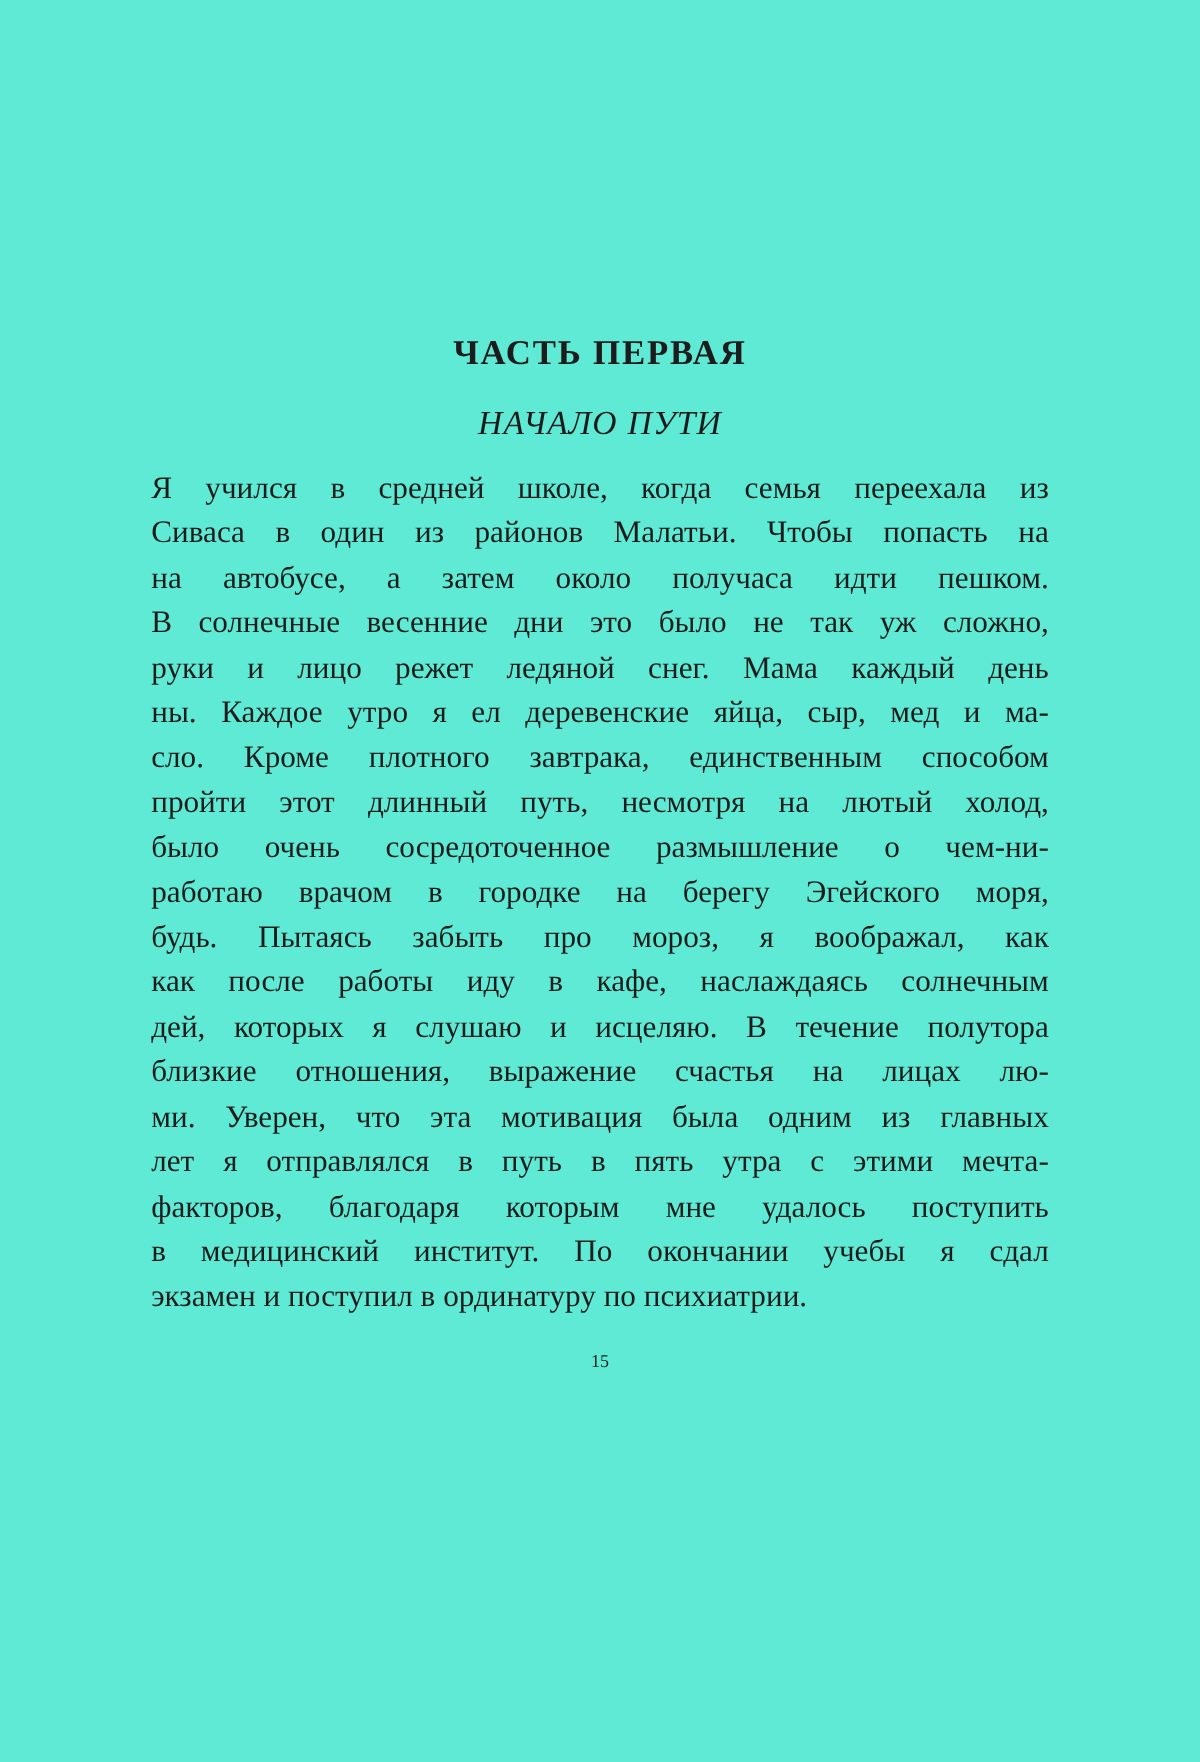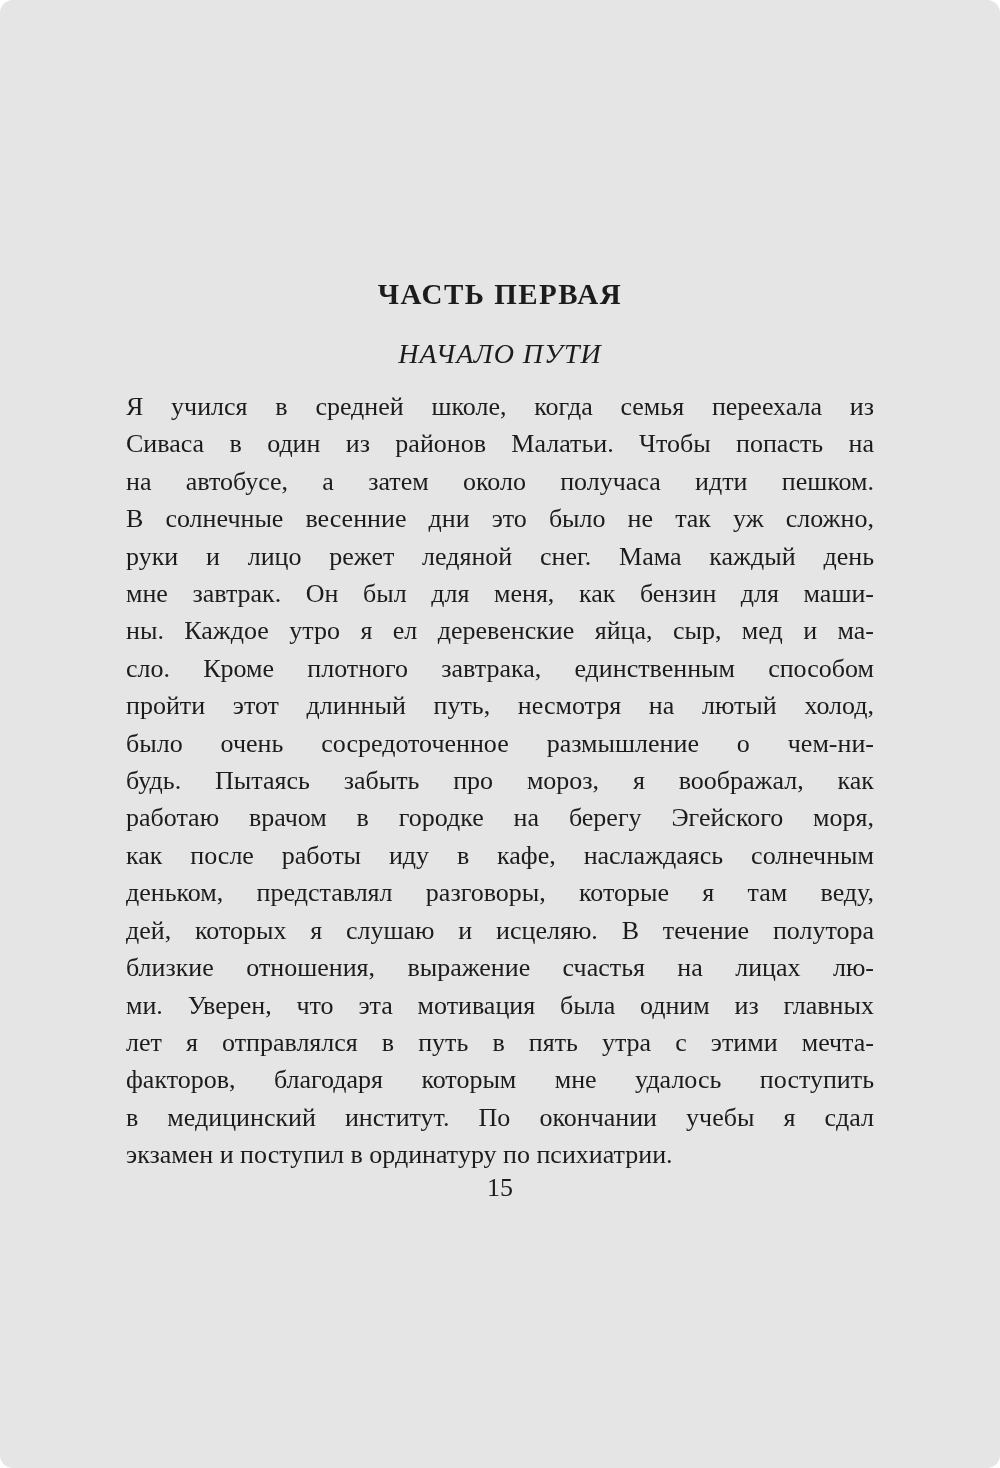--- a/index.html
+++ b/index.html
@@ -2,25 +2,24 @@
 <html><head>
 <meta charset="utf-8">
 <style>
   * { margin: 0; padding: 0; box-sizing: border-box; }
   html, body { background: #ffffff; }
   .page {
     position: relative;
     width: 1000px;
     height: 1468px;
     margin: 0 auto;
-    background: #e5e5e5;
+    background: #5eead4;
     color: #1c1c1c;
     font-family: "Liberation Serif", "DejaVu Serif", serif;
     overflow: hidden;
-    border-radius: 13px;
   }
   .content {
     padding: 0 126px;
   }
   .chapter-title {
     margin-top: 276px;
     text-align: center;
     font-size: 29px;
     font-weight: bold;
     letter-spacing: 1.5px;
@@ -43,47 +42,46 @@
     text-align: justify;
     text-align-last: justify;
     text-justify: inter-word;
     white-space: nowrap;
     overflow: visible;
   }
   .line.last {
     text-align-last: left;
   }
   .page-number {
+    margin-top: 22px;
     text-align: center;
-    font-size: 26px;
+    font-size: 15px;
     line-height: 28px;
   }
 </style>
 </head>
 <body>
 
 <div class="page">
   <div class="content">
     <div class="chapter-title">ЧАСТЬ ПЕРВАЯ</div>
     <div class="chapter-subtitle">НАЧАЛО ПУТИ</div>
     <div class="body-text">
       <div class="line">Я учился в средней школе, когда семья переехала из</div>
       <div class="line">Сиваса в один из районов Малатьи. Чтобы попасть на</div>
       <div class="line">на автобусе, а затем около получаса идти пешком.</div>
       <div class="line">В солнечные весенние дни это было не так уж сложно,</div>
       <div class="line">руки и лицо режет ледяной снег. Мама каждый день</div>
-      <div class="line">мне завтрак. Он был для меня, как бензин для маши-</div>
       <div class="line">ны. Каждое утро я ел деревенские яйца, сыр, мед и ма-</div>
       <div class="line">сло. Кроме плотного завтрака, единственным способом</div>
       <div class="line">пройти этот длинный путь, несмотря на лютый холод,</div>
       <div class="line">было очень сосредоточенное размышление о чем-ни-</div>
+      <div class="line">работаю врачом в городке на берегу Эгейского моря,</div>
       <div class="line">будь. Пытаясь забыть про мороз, я воображал, как</div>
-      <div class="line">работаю врачом в городке на берегу Эгейского моря,</div>
       <div class="line">как после работы иду в кафе, наслаждаясь солнечным</div>
-      <div class="line">деньком, представлял разговоры, которые я там веду,</div>
       <div class="line">дей, которых я слушаю и исцеляю. В течение полутора</div>
       <div class="line">близкие отношения, выражение счастья на лицах лю-</div>
       <div class="line">ми. Уверен, что эта мотивация была одним из главных</div>
       <div class="line">лет я отправлялся в путь в пять утра с этими мечта-</div>
       <div class="line">факторов, благодаря которым мне удалось поступить</div>
       <div class="line">в медицинский институт. По окончании учебы я сдал</div>
       <div class="line last">экзамен и поступил в ординатуру по психиатрии.</div>
     </div>
     <div class="page-number">15</div>
   </div>

